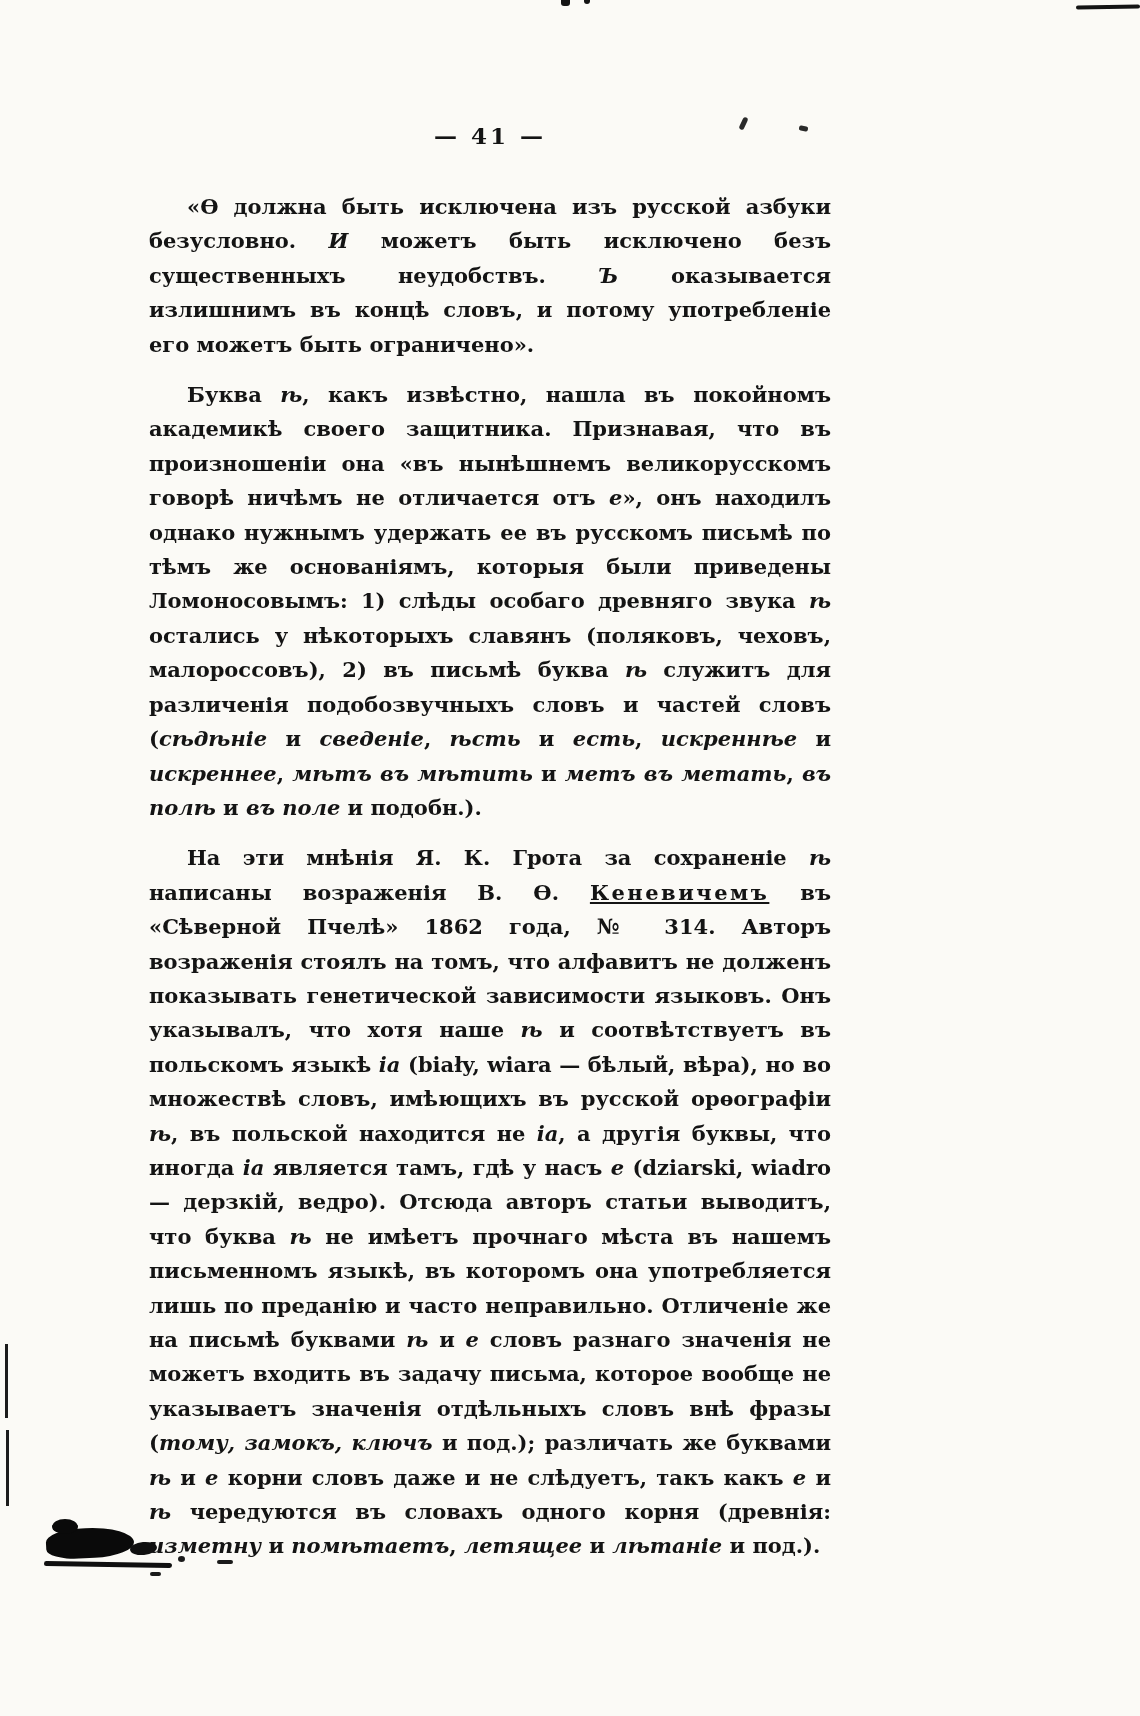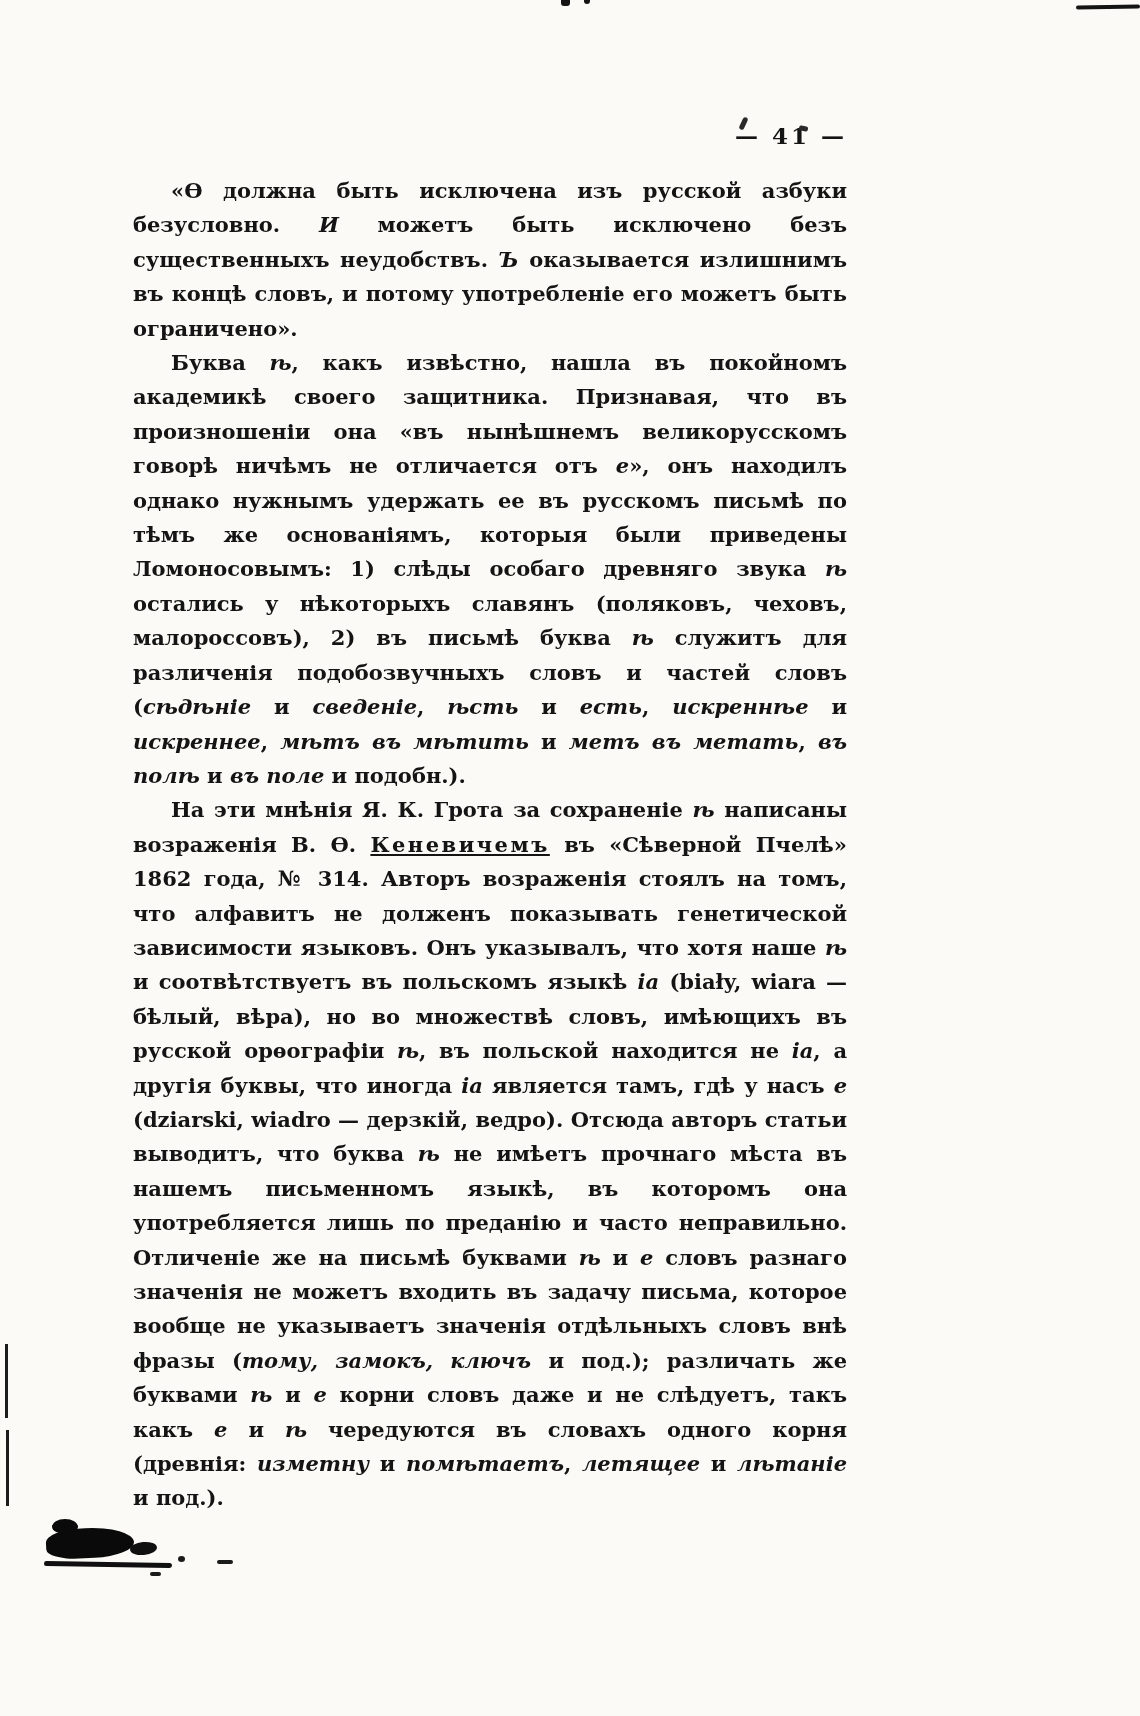--- a/index.html
+++ b/index.html
@@ -17,42 +17,42 @@
   .page {
     position: absolute;
     inset: 0;
     background: var(--paper, #fbfaf6);
   }
   .pagenum {
     position: absolute;
     top: 122px;
     left: 133px;
     width: 714px;
-    text-align: right;
+    text-align: center;
     font-family: "DejaVu Serif", serif;
     font-weight: 700;
     font-size: 23px;
     letter-spacing: 3px;
     color: var(--ink, #141414);
   }
   .textblock {
     position: absolute;
     top: 174px;
     left: 133px;
     width: 714px;
     color: var(--ink, #141414);
     font-family: "DejaVu Serif", serif;
     font-weight: 600;
     font-size: 21px;
     line-height: 34.4px;
     text-align: justify;
     text-justify: inter-word;
   }
   .para {
-    margin: 0;
+    margin: 16px;
     text-indent: 38px;
   }
   .it  { font-style: italic; }
   .ls  { letter-spacing: 2.5px; text-decoration: underline; }
 
   
   .art { position: absolute; background: #141414; }
   .a-topline      { left: 1076px; top: 5px;  width: 64px;  height: 4px;  transform: rotate(-1deg); border-radius: 2px; }
   .a-toptick1     { left: 561px;  top: 0;    width: 9px;   height: 6px;  border-radius: 0 0 3px 3px; }
   .a-toptick2     { left: 584px;  top: 0;    width: 6px;   height: 4px;  border-radius: 0 0 3px 3px; }

